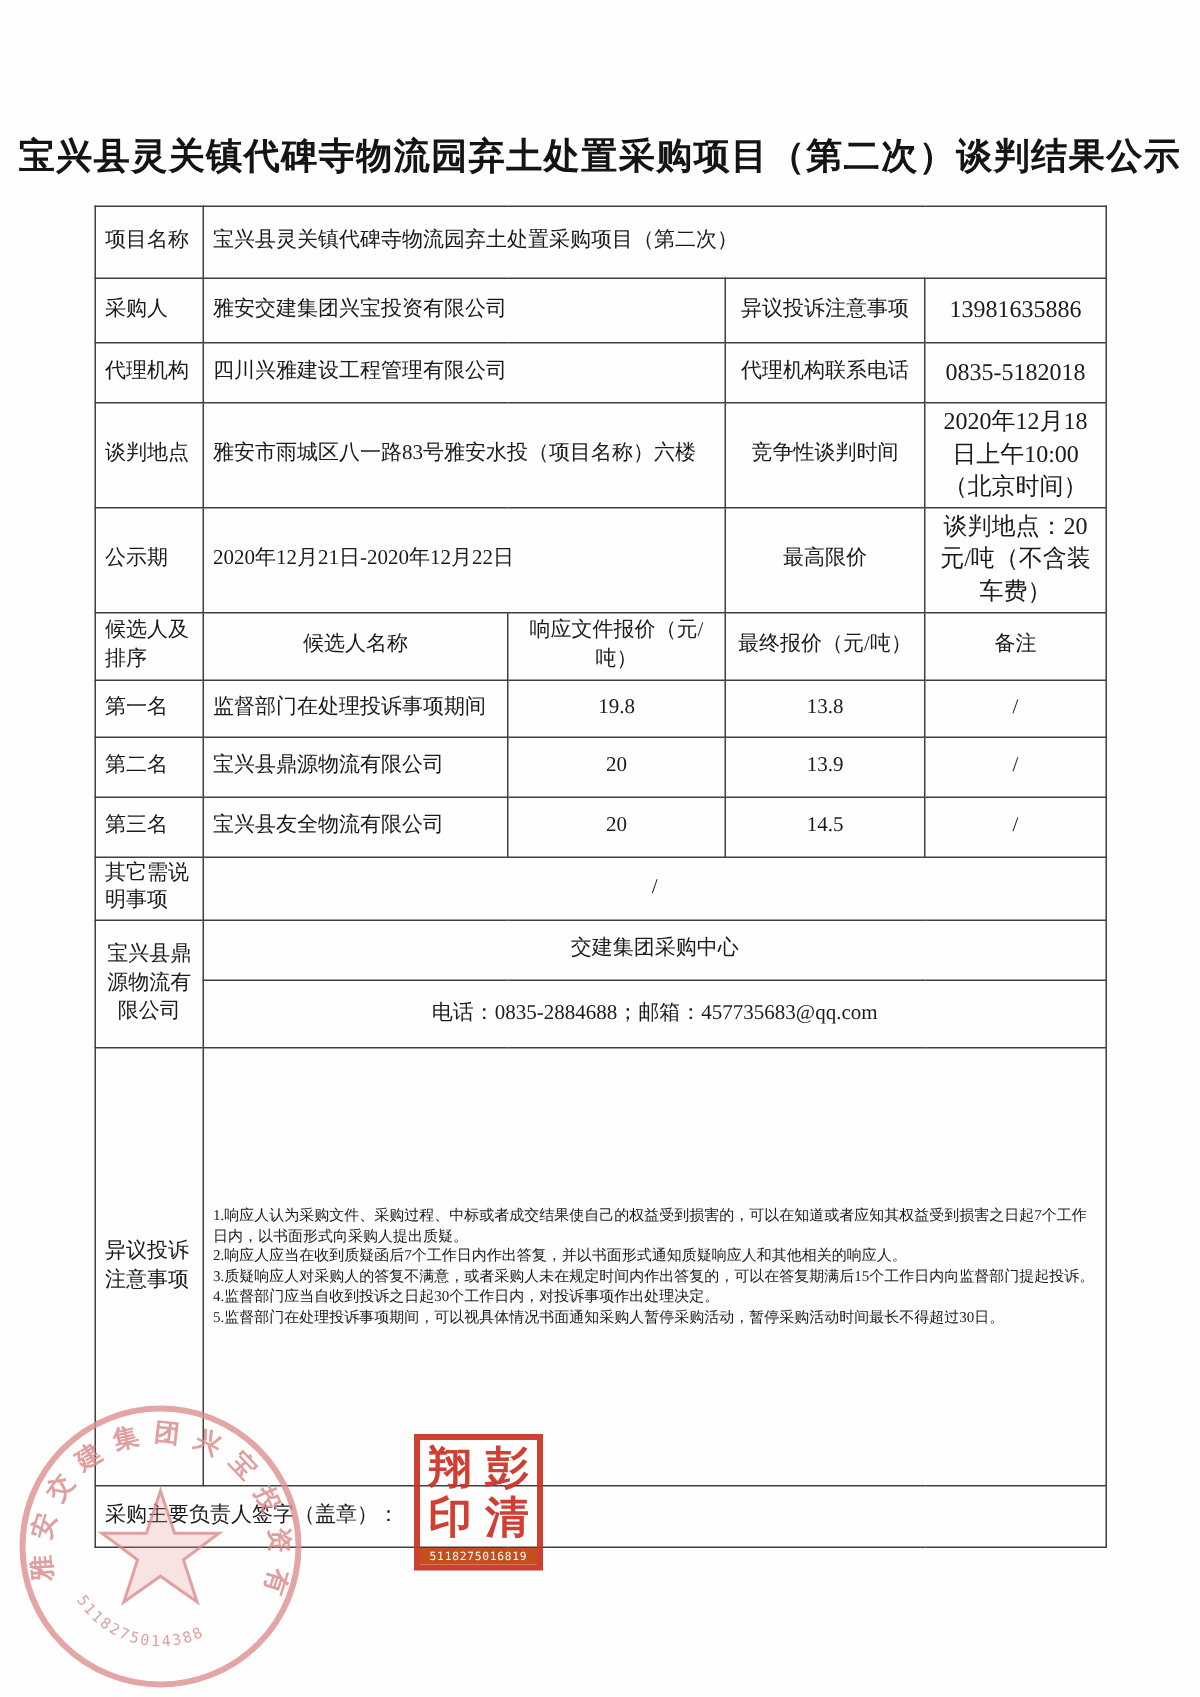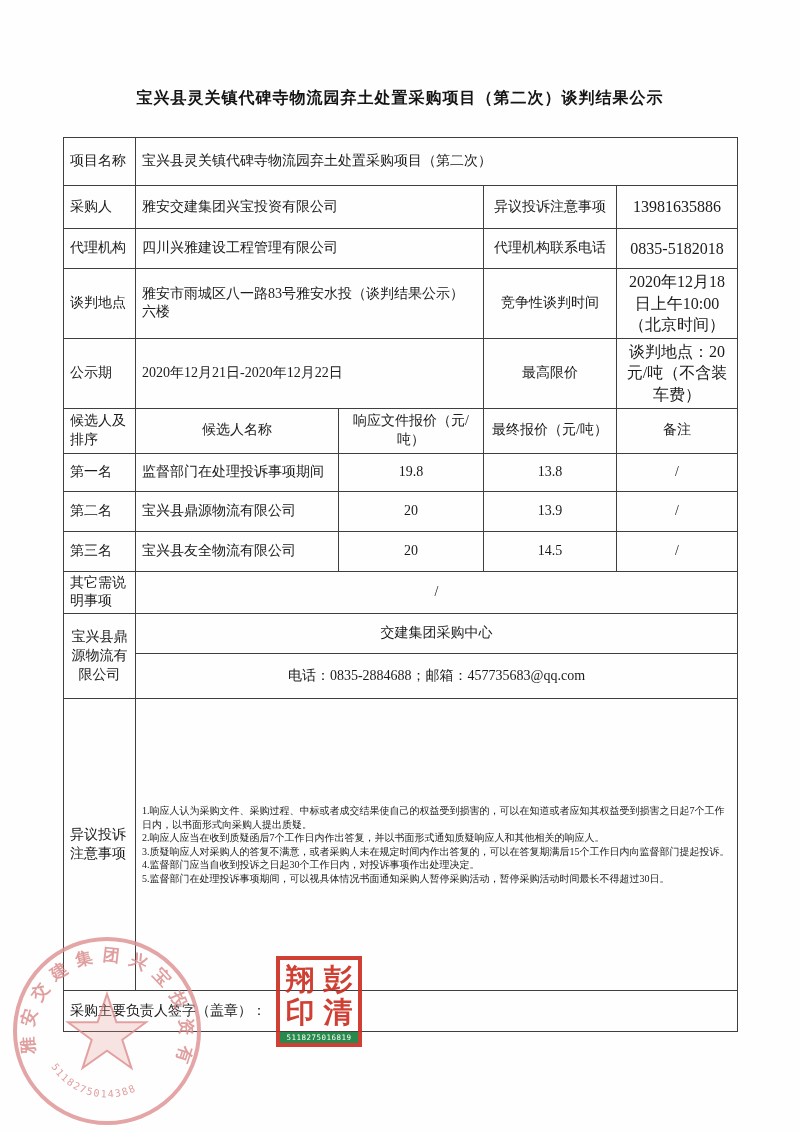--- a/index.html
+++ b/index.html
@@ -8,21 +8,21 @@
     width:800px;height:1131px;
     background:#fefefe;
     overflow:hidden;
     font-family:"Liberation Serif","DejaVu Serif",serif;
     color:#1a1a1a;
   }
   .doc-title{
     position:absolute;
     top:88px;left:0;width:100%;
     text-align:center;
-    font-size:16px;
+    font-size:24px;
     font-weight:bold;
     letter-spacing:1px;
     color:#141414;
   }
   table.doc{
     position:absolute;
     left:63px;top:137px;
     width:674px;
     border-collapse:collapse;
     table-layout:fixed;
@@ -59,21 +59,21 @@
   }
   .square-seal .chars span{
     color:#cc2f22;
     font-size:29px;
     font-weight:bold;
     line-height:33px;
     text-align:center;
     font-family:"Liberation Serif","DejaVu Serif",serif;
   }
   .square-seal .seal-number{
-    background:#15803d;
+    background:#c2410c;
     color:#fff;
     font-family:"DejaVu Sans Mono",monospace;
     font-size:7.5px;
     letter-spacing:.5px;
     text-align:center;
     line-height:11px;
     height:11px;
     overflow:hidden;
   }
 </style>
@@ -108,21 +108,21 @@
 
     <tr style="height:40px">
       <td class="lbl">代理机构</td>
       <td colspan="2">四川兴雅建设工程管理有限公司</td>
       <td class="c">代理机构联系电话</td>
       <td class="val2">0835-5182018</td>
     </tr>
 
     <tr style="height:62px">
       <td class="lbl">谈判地点</td>
-      <td colspan="2">雅安市雨城区八一路83号雅安水投（谈判结果公示）六楼</td>
+      <td colspan="2">雅安市雨城区八一路83号雅安水投（项目名称）六楼</td>
       <td class="c">竞争性谈判时间</td>
       <td class="val2">2020年12月18日上午10:00（北京时间）</td>
     </tr>
 
     <tr style="height:65px">
       <td class="lbl">公示期</td>
       <td colspan="2">2020年12月21日-2020年12月22日</td>
       <td class="c">最高限价</td>
       <td class="val2">谈判地点：20元/吨（不含装车费）</td>
     </tr>

